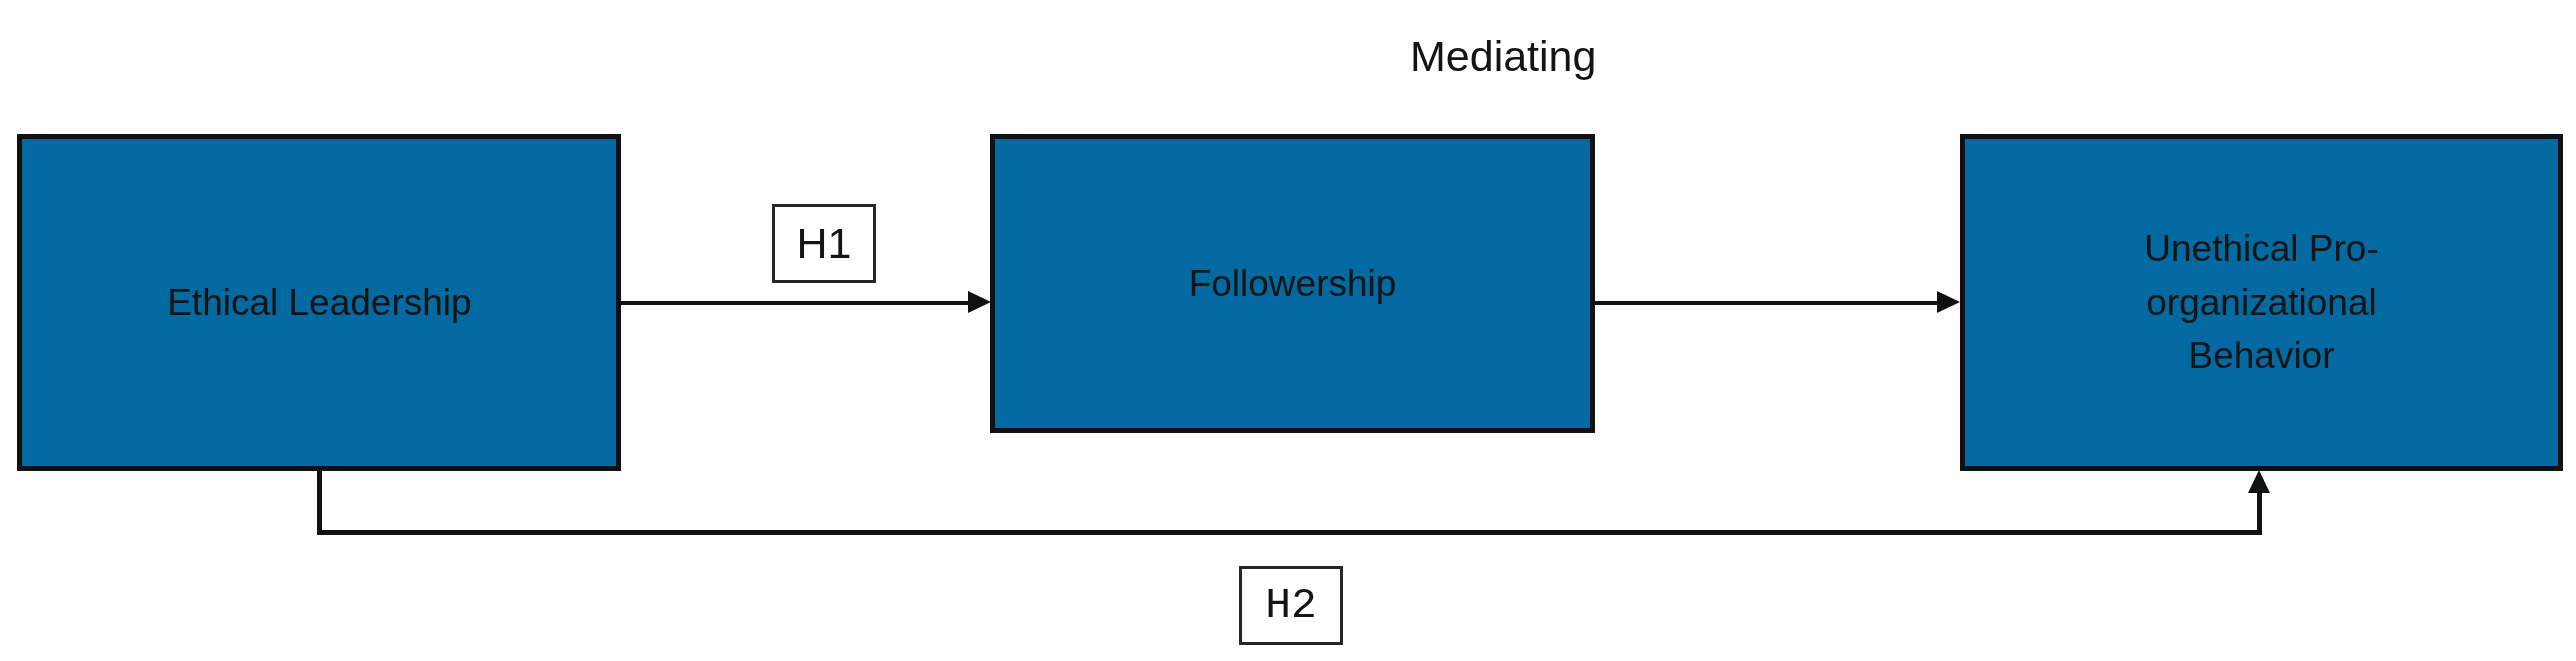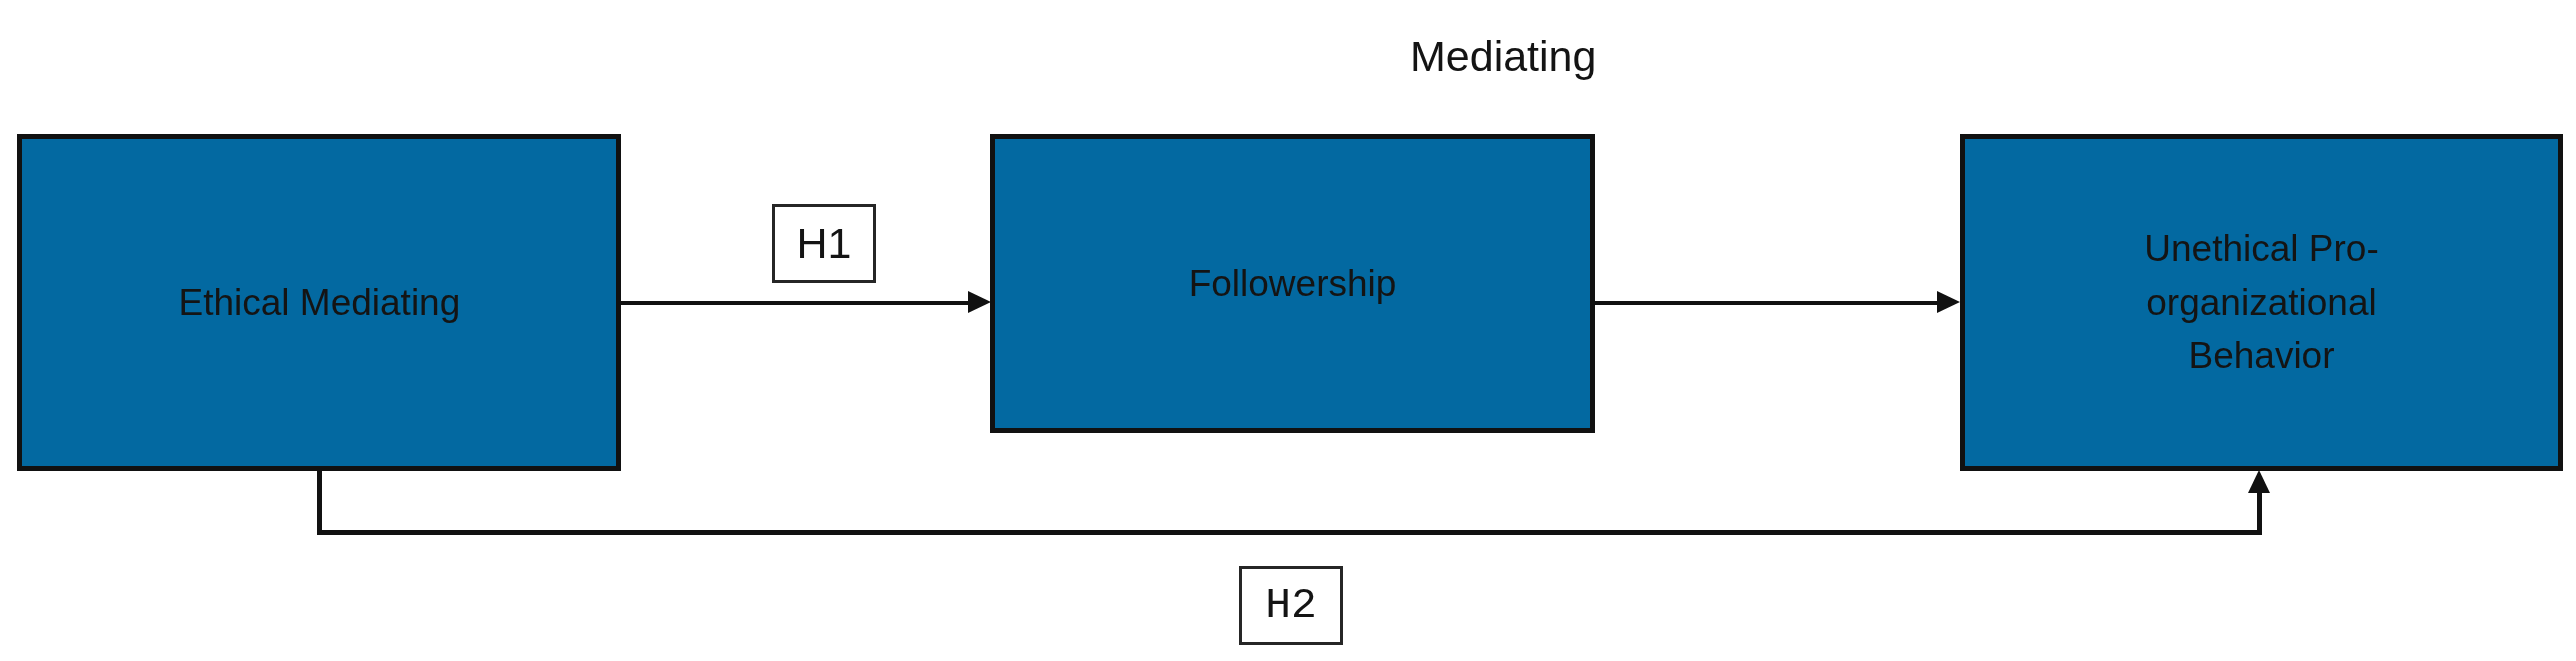--- a/index.html
+++ b/index.html
@@ -78,21 +78,21 @@
   #h2-line-along { left: 317px;  top: 530px; width: 1945px; height: 5px;  }
   #h2-line-up    { left: 2257px; top: 489px; width: 5px;    height: 46px; }
   #h2-head       { left: 2248px; top: 470px; }
 </style>
 </head>
 <body>
 
 <div class="canvas">
 
   <div class="node" id="node-el">
-    <span class="node-label">Ethical Mediating</span>
+    <span class="node-label">Ethical Leadership</span>
   </div>
   <div class="node" id="node-fo">
     <span class="node-label">Followership</span>
   </div>
   <div class="node" id="node-upb">
     <span class="node-label">Unethical Pro-
 organizational
 Behavior</span>
   </div>
 

